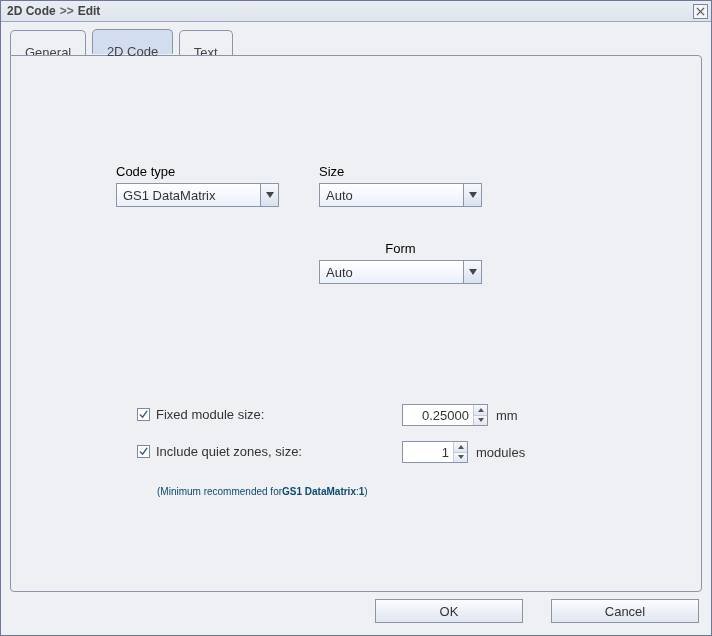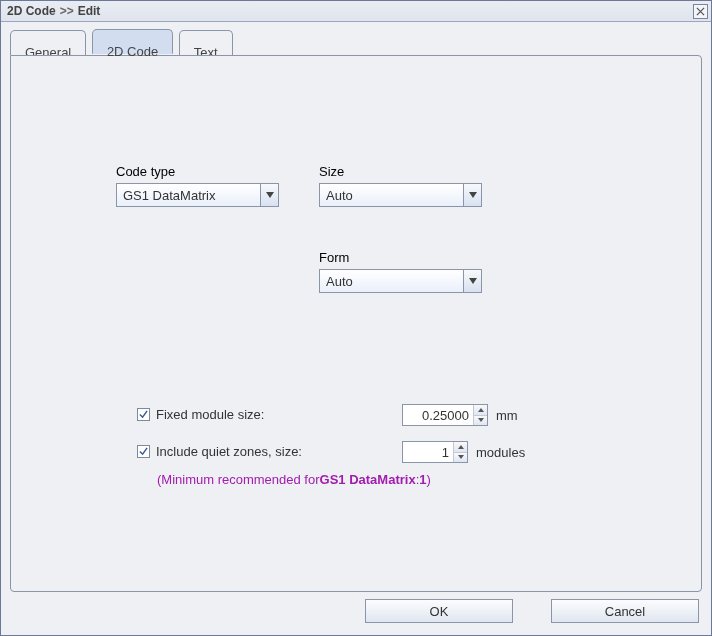--- a/index.html
+++ b/index.html
@@ -134,31 +134,31 @@
     flex: 1;
     background: linear-gradient(#f7f9fc, #e0e6f1);
     display: flex; align-items: center; justify-content: center;
     cursor: pointer;
   }
   .numfield .spin div:first-child { border-bottom: 1px solid #c3c9d6; }
   .numfield .spin svg { width: 6px; height: 4px; }
   .buttons {
     position: absolute;
     right: 12px; bottom: 12px;
-    display: flex; gap: 38px;
+    display: flex; gap: 28px;
   }
   .btn {
     width: 148px; height: 24px;
     border: 1px solid #8b95aa;
     background: linear-gradient(#fbfcfe, #e0e6f0);
     display: flex; align-items: center; justify-content: center;
     font-size: 13px; color: #333;
     cursor: pointer;
   }
-  .minrec { font-size: 13px; color: #a21caf; }
+  .minrec { font-size: 10px; color: #0c4a6e; margin-top: 14px; }
   .minrec strong { font-weight: bold; }
 </style>
 </head>
 <body>
 
 <div class="window">
 
   <div class="titlebar">
     <span>2D Code</span>
     <span class="title-sep">&gt;&gt;</span>
@@ -197,21 +197,21 @@
           <div class="select-wrap" style="width:163px;">
             <div class="select-text">Auto</div>
             <div class="select-btn">
               <svg viewBox="0 0 8 6">
                   <path d="M0 0 L8 0 L4 6 Z" fill="#444"></path>
                 </svg>
             </div>
           </div>
         </div>
 
-        <div class="row" style="left:308px; top:194px; flex-direction:column; align-items:flex-start;">
+        <div class="row" style="left:308px; top:185px; flex-direction:column; align-items:center;">
           <span class="lbl">Form</span>
           <div class="select-wrap" style="width:163px;">
             <div class="select-text">Auto</div>
             <div class="select-btn">
               <svg viewBox="0 0 8 6">
                   <path d="M0 0 L8 0 L4 6 Z" fill="#444"></path>
                 </svg>
             </div>
           </div>
         </div>

